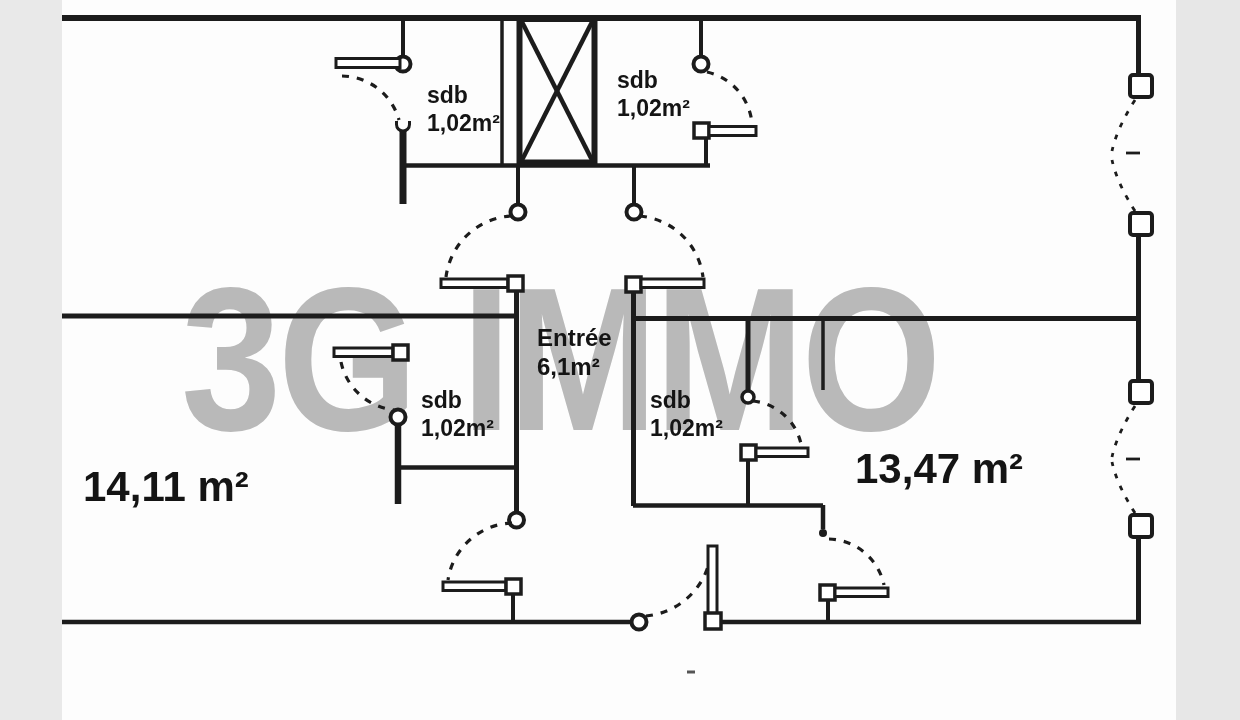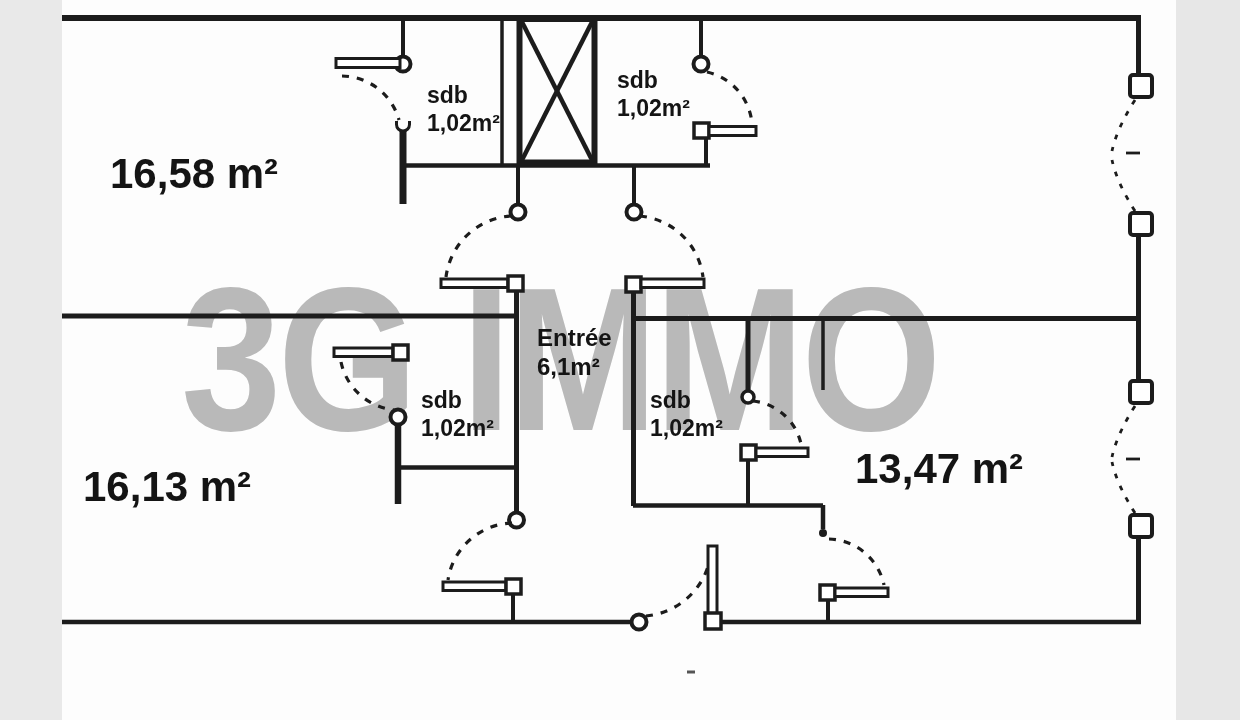--- a/index.html
+++ b/index.html
@@ -144,24 +144,23 @@
       <path d="M1135,406 Q1117,434 1112,457" stroke-width="2.8" stroke-dasharray="5 8"></path>
       <path d="M1135,513 Q1117,485 1112,462" stroke-width="2.8" stroke-dasharray="5 8"></path>
       <path d="M1126,459 H1140" stroke-width="2.8"></path>
     </g>
 
     <g>
       <path d="M687,672 h8" stroke="#555" stroke-width="3"></path>
     </g>
   </svg>
 
-  <div class="label area-label" style="left:110px;top:153px;">16,58 m²</div>
 
 
-  <div class="label area-label" style="left:83px;top:466px;">16,13 m²</div>
+  <div class="label area-label" style="left:83px;top:466px;">14,11 m²</div>
 
   <div class="label area-label" style="left:855px;top:448px;">13,47 m²</div>
 
   <div class="label small-label" style="left:427px;top:81px;">
     <div>sdb</div>
     <div>1,02m²</div>
   </div>
 
   <div class="label small-label" style="left:617px;top:66px;">
     <div>sdb</div>

